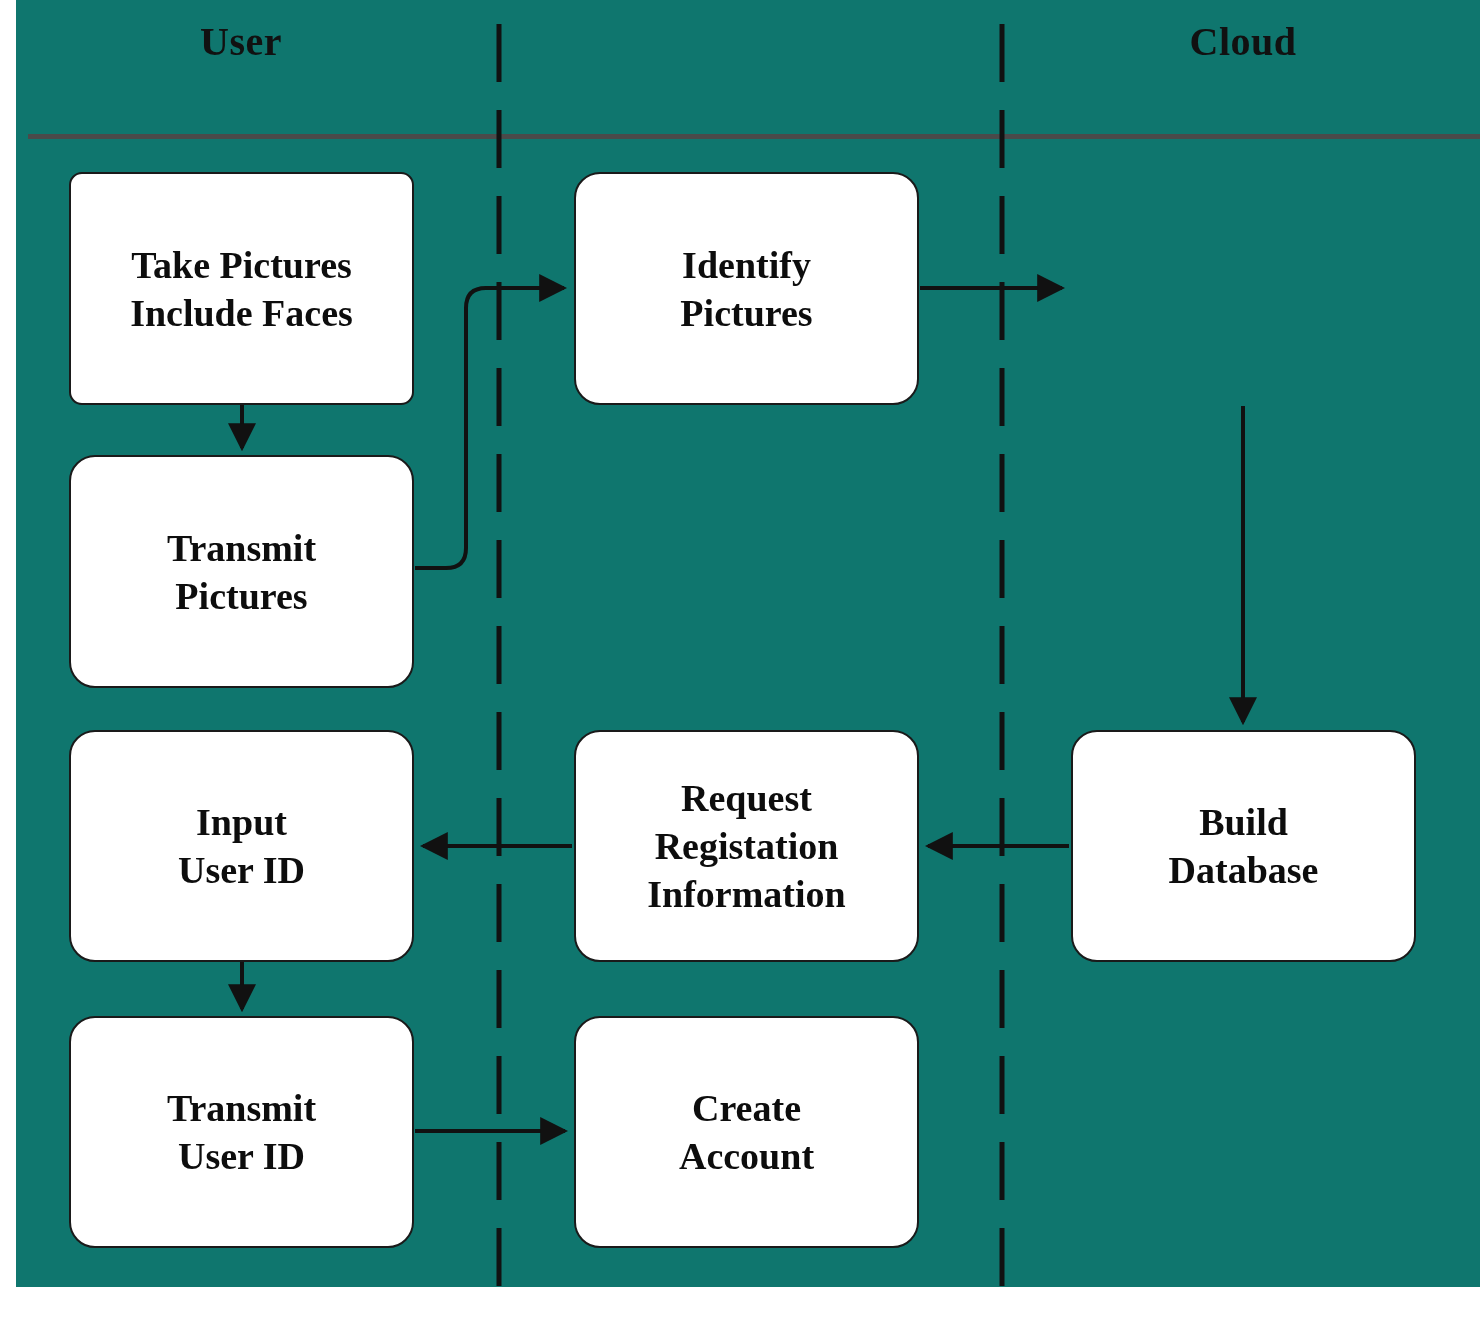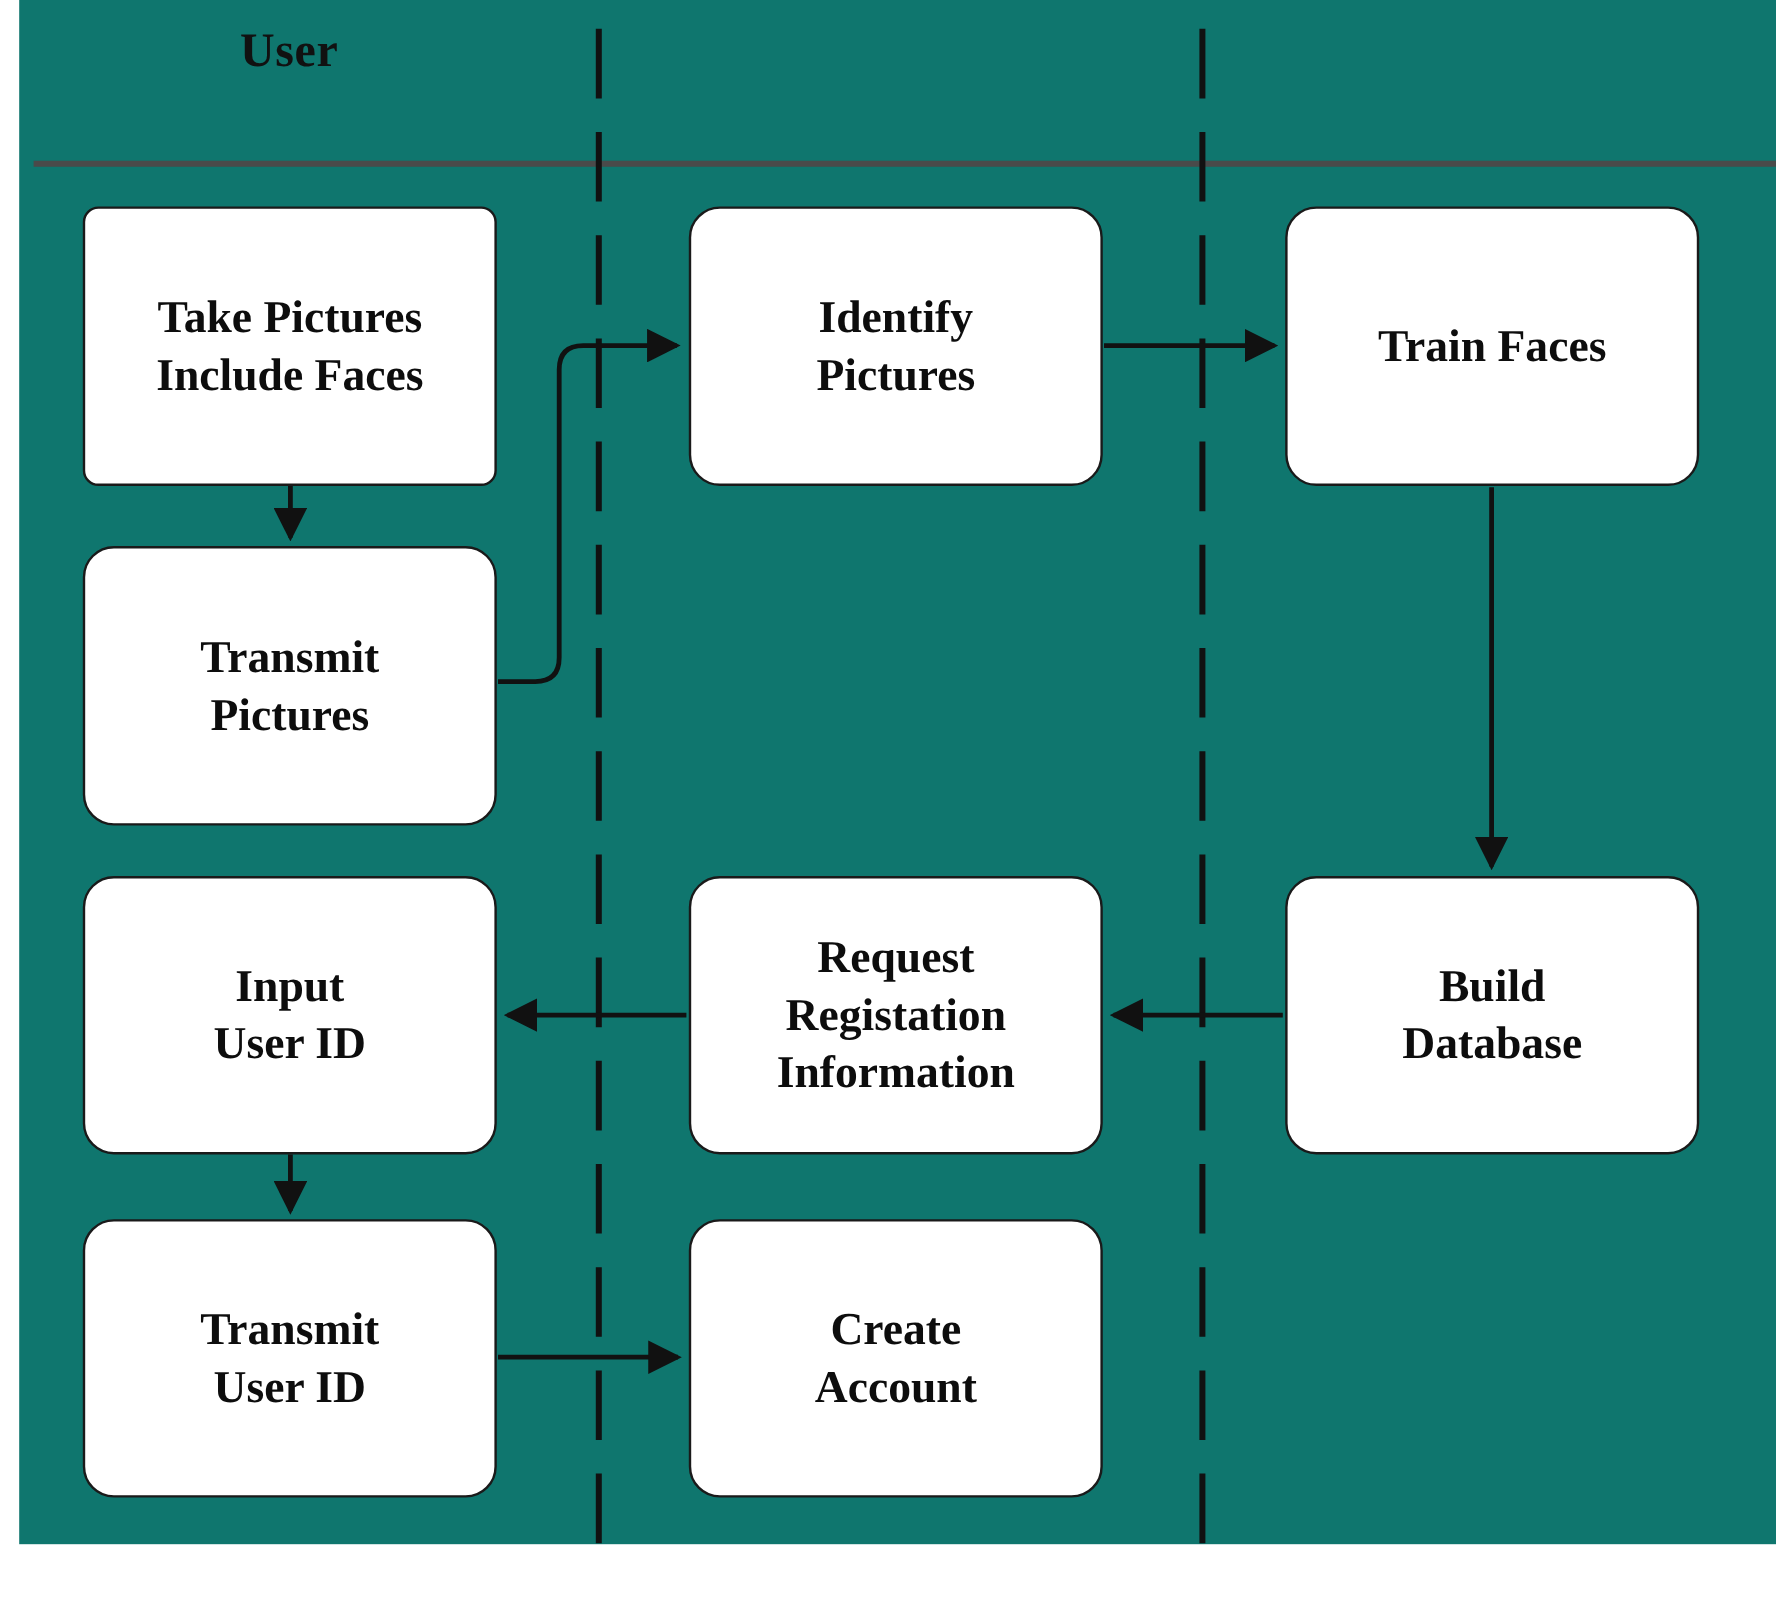--- a/index.html
+++ b/index.html
@@ -61,20 +61,21 @@
   }
 </style>
 </head>
 <body>
 
 <div id="canvas">
 
   <div class="lane-header" style="left:95px; top:20px; width:260px;">User</div>
 
 
+  <div class="lane-header" style="left:1097px; top:20px; width:260px;">Cloud</div>
 
   <div class="node" style="left:53px; top:172px; width:345px; height:233px;border-radius:13px;">
     <span class="node-label">Take Pictures
 Include Faces</span>
   </div>
 
   <div class="node" style="left:53px; top:455px; width:345px; height:233px;">
     <span class="node-label">Transmit
 Pictures</span>
   </div>
@@ -98,23 +99,20 @@
     <span class="node-label">Request
 Registation
 Information</span>
   </div>
 
   <div class="node" style="left:558px; top:1016px; width:345px; height:232px;">
     <span class="node-label">Create
 Account</span>
   </div>
 
-  <div class="node" style="left:1055px; top:172px; width:345px; height:233px;">
-    <span class="node-label">Train Faces</span>
-  </div>
 
   <div class="node" style="left:1055px; top:730px; width:345px; height:232px;align-items:center;">
     <span class="node-label">Build
 Database</span>
   </div>
 
   <svg class="layer" viewBox="0 0 1480 1332" xmlns="http://www.w3.org/2000/svg">
     <defs>
       <marker id="arrowhead" markerWidth="7" markerHeight="7" refX="6.2" refY="3.5" orient="auto" markerUnits="strokeWidth">
         <path d="M0,0 L7,3.5 L0,7 z" fill="#111111"></path>

